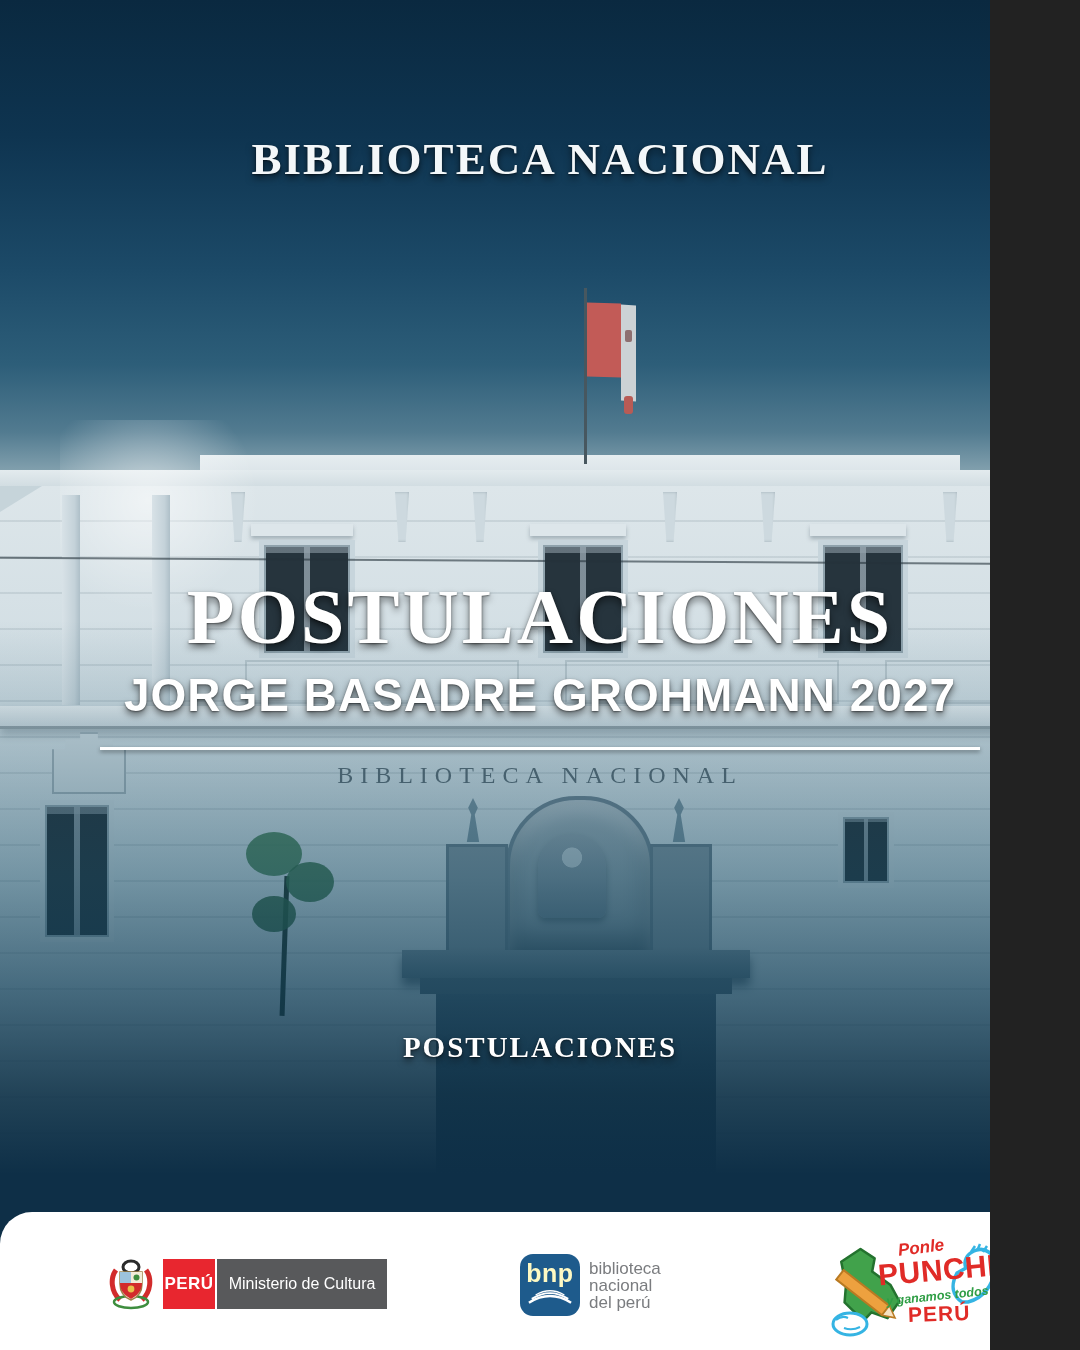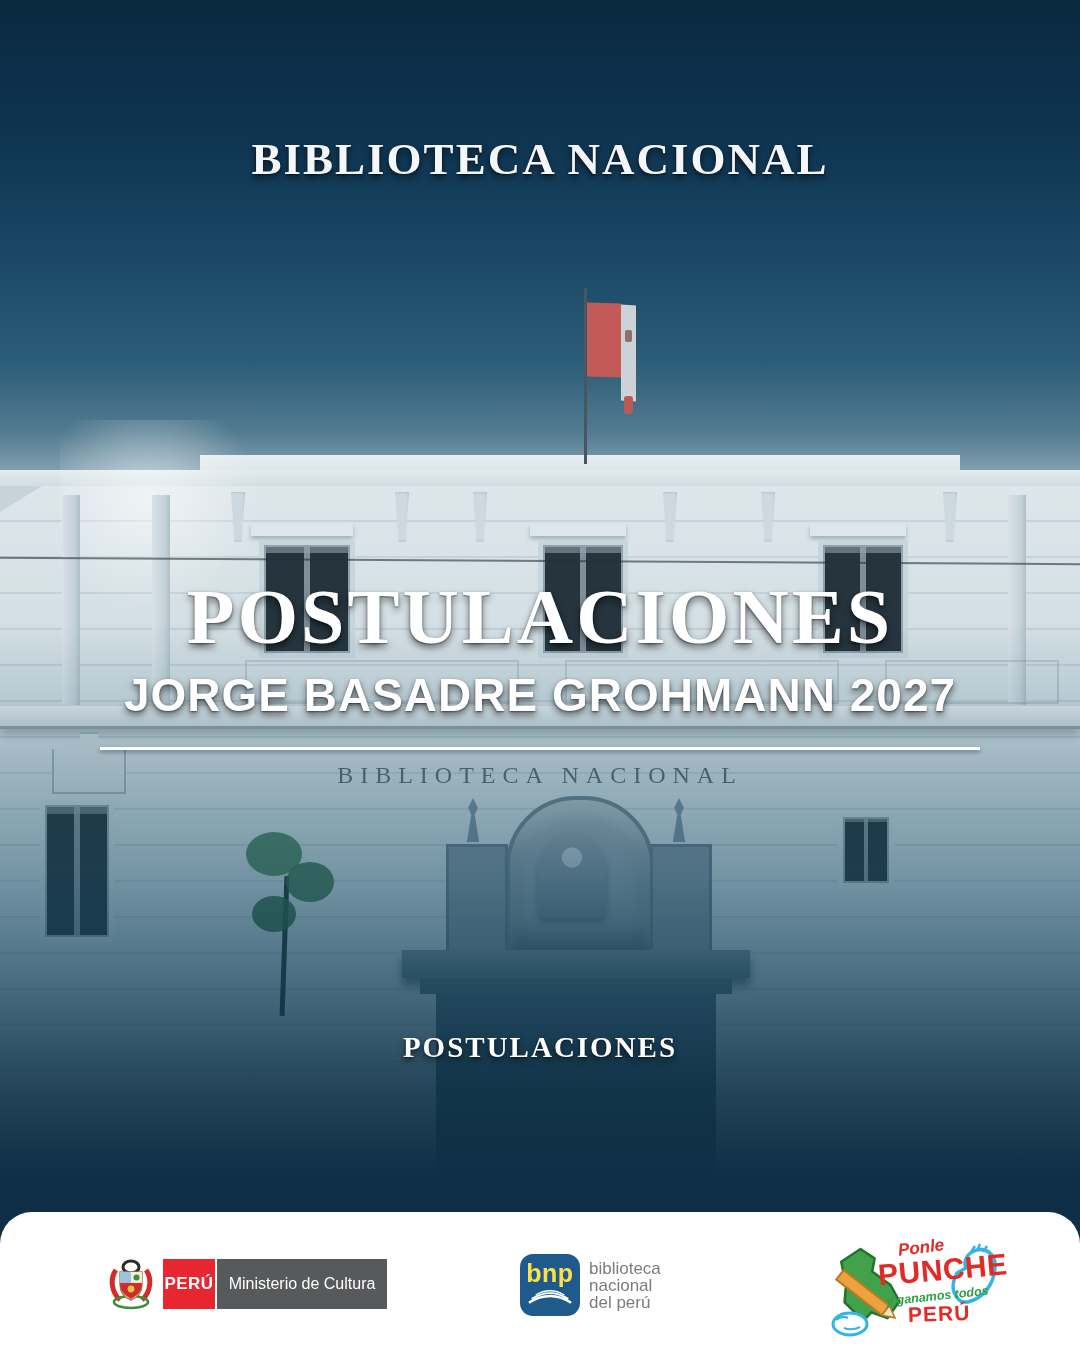--- a/index.html
+++ b/index.html
@@ -1,17 +1,17 @@
 <!DOCTYPE html>
 <html><head>
 <meta charset="utf-8">
 <style>
   html,body { margin:0; padding:0; background:#222; }
   .poster {
-    position:relative; width:1080px; height:1350px; overflow:hidden;
+    position:relative; width:990px; height:1350px; overflow:hidden;
     font-family:"Liberation Sans", sans-serif;
     background:#0e2f47;
   }
   .serif { font-family:"Liberation Serif","DejaVu Serif",serif; }
 
   
   .sky {
     position:absolute; inset:0;
     background:linear-gradient(180deg,
       #0a2940 0%, #0e3450 10%, #1c4a68 20%, #2d5e79 27%,
@@ -128,21 +128,21 @@
 
   .ministry { left:108px; top:46px; }
   .coat { width:46px; height:52px; margin-right:9px; }
   .block { height:50px; display:flex; align-items:center; justify-content:center; }
   .block.red { width:52px; background:#e8262f; color:#fff; font-size:17px; font-weight:bold; letter-spacing:.5px; }
   .block.gray { width:170px; background:#58595b; color:#fff; font-size:16px; margin-left:2px; }
 
   .bnp { left:520px; top:42px; }
   .bnp-square { width:60px; height:62px; background:#1e5b8c; border-radius:13px;
     display:flex; flex-direction:column; align-items:center; justify-content:flex-start; }
-  .bnp-acronym { color:#fde047; font-weight:bold; font-size:25px; line-height:26px; margin-top:6px; letter-spacing:.5px; }
+  .bnp-acronym { color:#fef9c3; font-weight:bold; font-size:25px; line-height:26px; margin-top:6px; letter-spacing:.5px; }
   .bnp-name { margin-left:9px; color:#7a7c7f; font-size:17px; line-height:17px; text-align:left; }
 
   .punche { left:822px; top:28px; width:188px; height:100px; display:block; }
   .punche svg { position:absolute; inset:0; }
   .pz { position:absolute; white-space:nowrap; }
   .pz-ponle  { left:76px; top:-2px; color:#e02b27; font-style:italic; font-weight:bold; font-size:17px; transform:rotate(-7deg); }
   .pz-punche { left:56px; top:13px; color:#e02b27; font-weight:bold; font-size:30px; transform:rotate(-5deg); letter-spacing:.5px; }
   .pz-tagline{ left:64px; top:49px; color:#2f9e45; font-style:italic; font-weight:bold; font-size:12.5px; transform:rotate(-6deg); }
   .pz-peru   { left:86px; top:62px; color:#e02b27; font-weight:bold; font-size:21px; transform:rotate(-2deg); letter-spacing:1px; }
 </style>

